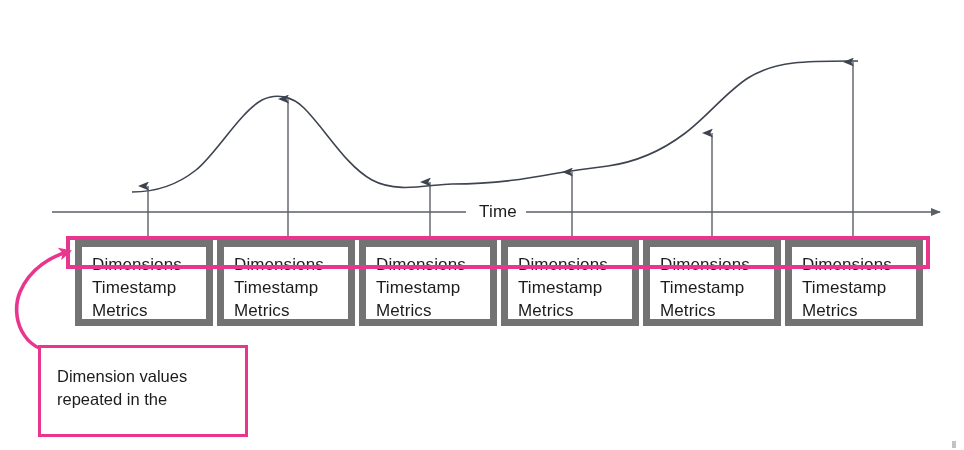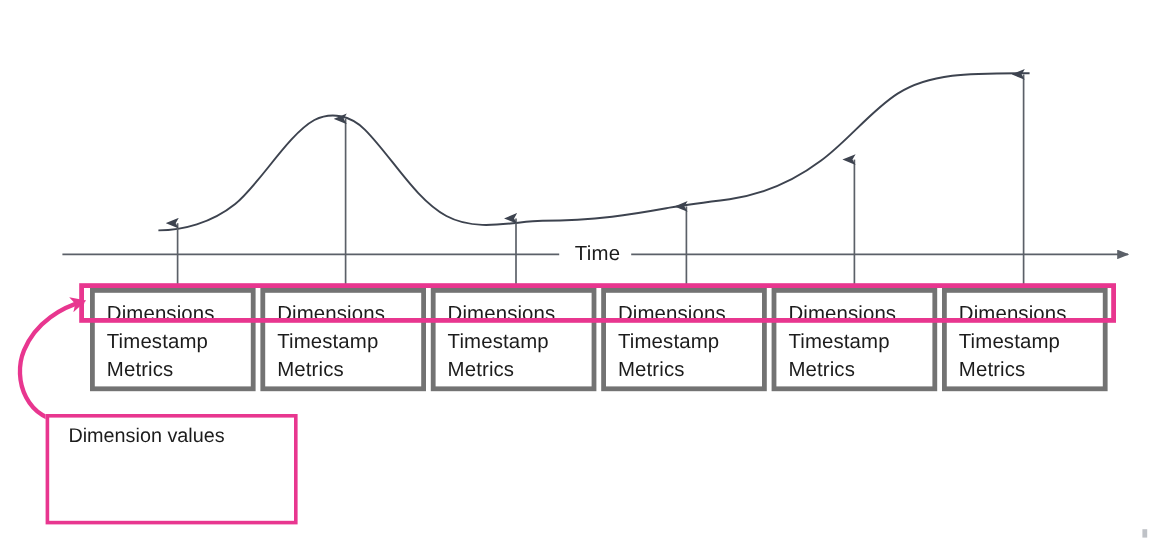--- a/index.html
+++ b/index.html
@@ -21,21 +21,21 @@
     position: absolute;
     left: 0;
     top: 0;
     width: 964px;
     height: 450px;
   }
   .record-box {
     position: absolute;
     box-sizing: border-box;
     background: #ffffff;
-    border: 4px solid #737373;
+    border: 7px solid #737373;
     padding: 6px 0 0 10px;
   }
   .record-line {
     font-size: 17px;
     line-height: 23px;
     color: #1c1c1c;
     white-space: nowrap;
     letter-spacing: 0.1px;
   }
   .time-label {
@@ -45,21 +45,21 @@
     background: #ffffff;
     padding: 0 9px;
     line-height: 20px;
     letter-spacing: 0.2px;
   }
   .callout-box {
     position: absolute;
     box-sizing: border-box;
     background: #ffffff;
     border: 3px solid #e8368f;
-    padding: 4px 14px 12px 16px;
+    padding: 17px 14px 12px 16px;
   }
   .callout-line {
     font-size: 16.5px;
     line-height: 23px;
     color: #1c1c1c;
     white-space: nowrap;
   }
   .highlight-rect {
     position: absolute;
     box-sizing: border-box;
@@ -141,17 +141,18 @@
   <div class="record-box" style="left:785px; top:240px; width:138px; height:86px;">
     <div class="record-line">Dimensions</div>
     <div class="record-line">Timestamp</div>
     <div class="record-line">Metrics</div>
   </div>
 
   <div class="highlight-rect" style="left:66px; top:236px; width:864px; height:33px;"></div>
 
   <div class="callout-box" style="left:38px; top:345px; width:210px; height:92px;">
     <div class="callout-line">Dimension values</div>
+    <div class="callout-line">repeated in the</div>
   </div>
 
   <div class="corner-speck" style="left:952px; top:441px; width:4px; height:7px; opacity:0.55;"></div>
 
 </div>
 
 </body></html>

